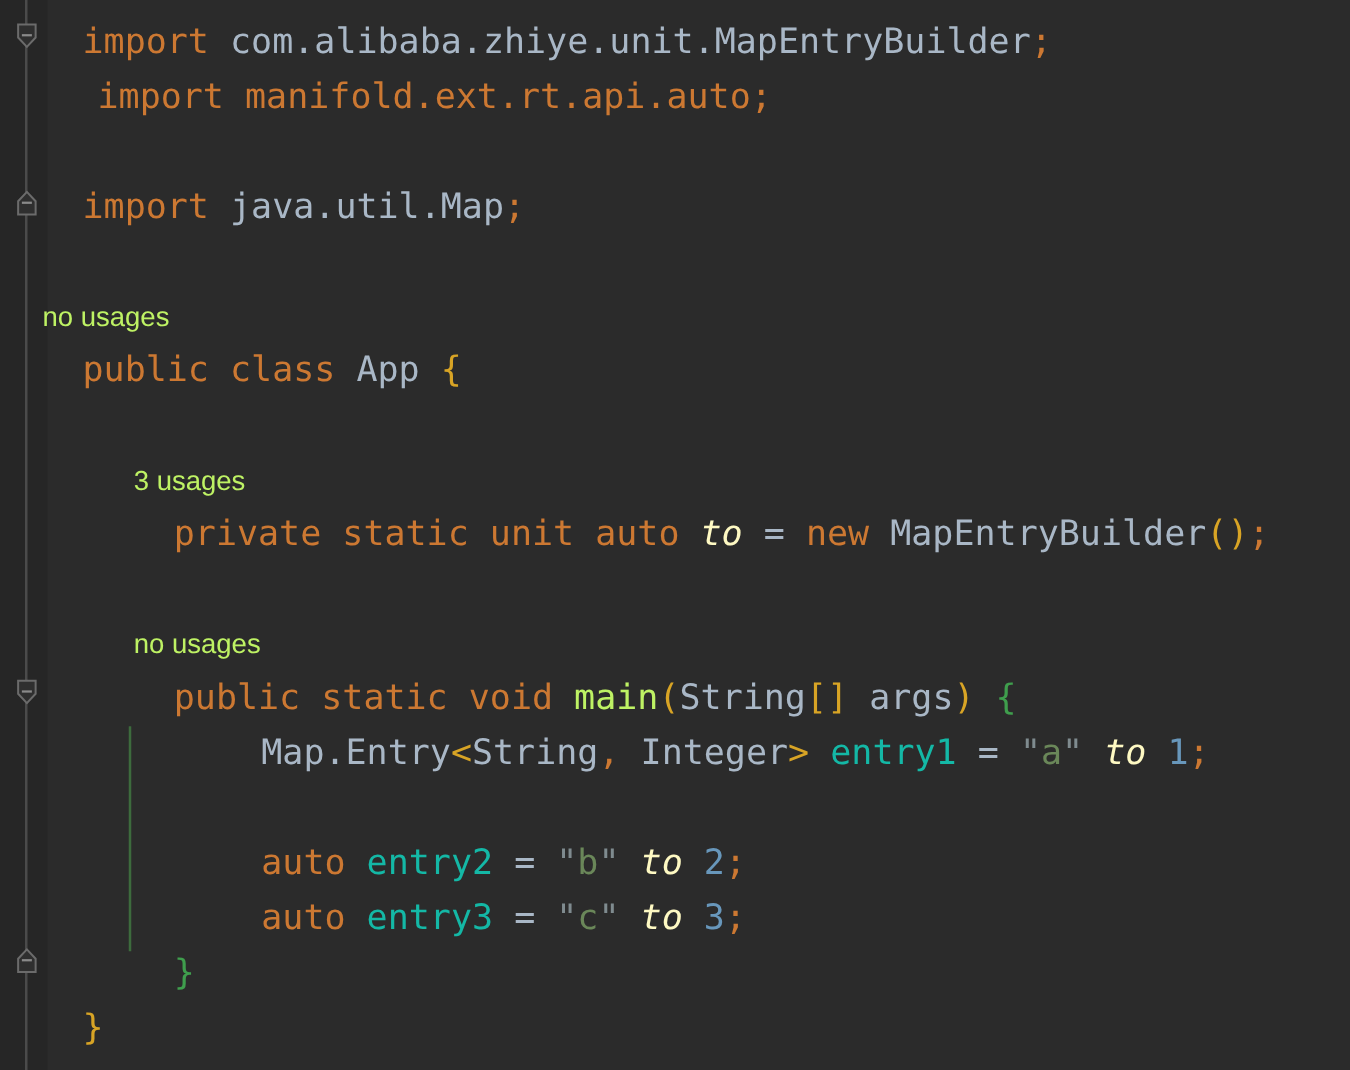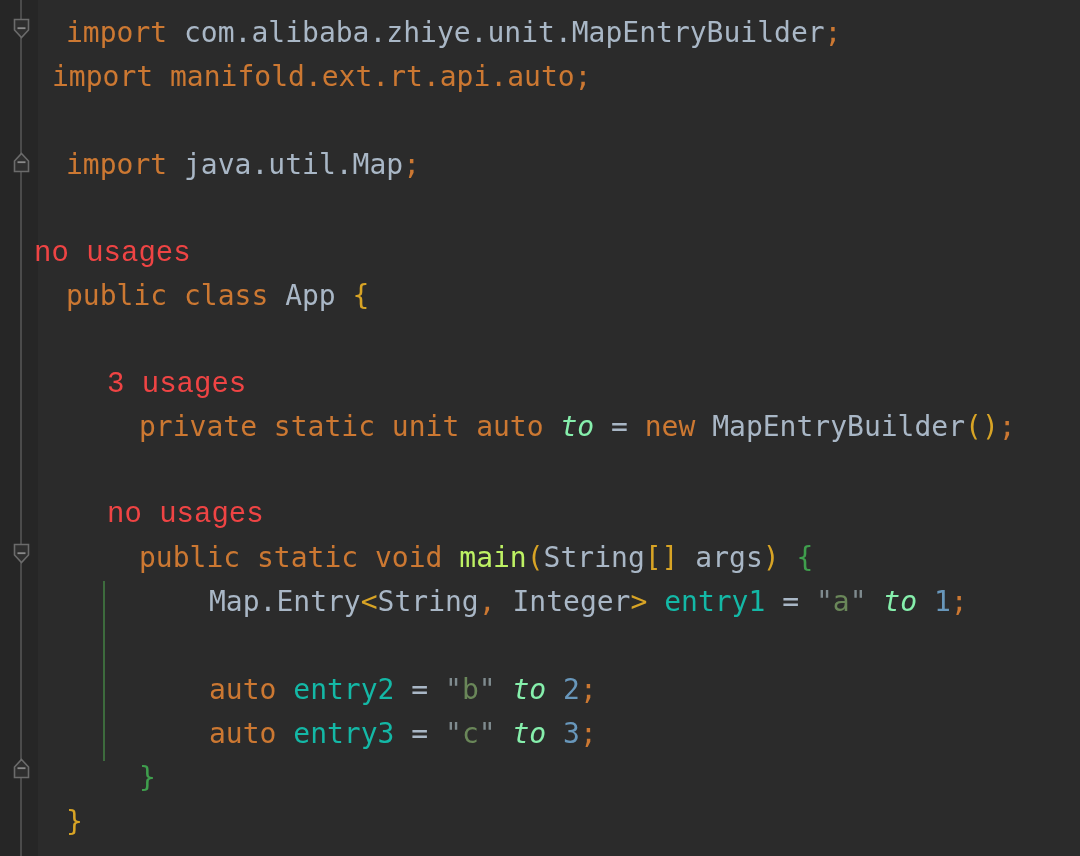--- a/index.html
+++ b/index.html
@@ -63,23 +63,23 @@
     font-size: 28px;
     letter-spacing: 0px;
     margin-left: 32px;
   }
   .hint {
     position: absolute;
     left: 0;
     height: 34px;
     line-height: 34px;
     white-space: pre;
-    font-family: Liberation Mono, monospace;
-    font-size: 29px;
-    color: #ef4444;
+    font-family: Liberation Sans, sans-serif;
+    font-size: 22px;
+    color: #bef264;
   }
 
   
   .indent-guide {
     position: absolute;
     width: 2px;
     background: #3d6b3d;
   }
 
   
@@ -87,21 +87,21 @@
   .cls     { color: #a9b7c6; }              
   .punc    { color: #cc7832; }              
   .br0     { color: #d8a425; }              
   .br1     { color: #3f9e4d; }              
   .fn      { color: #bef264; }              
   .lvar    { color: #14b8a6; }              
   .op      { color: #a9b7c6; }              
   .str     { color: #6a8759; }              
   .strq    { color: #7f8b8f; }              
   .num     { color: #6897bb; }              
-  .ext     { color: #86efac; font-style: italic; }              
+  .ext     { color: #fef9c3; font-style: italic; }              
 </style>
 </head>
 <body>
 
 <div id="editor">
 
   <div class="gutter">
     <div class="gutter-line"></div>
     <div id="fold-markers">
         <div class="fold" style="top: 18px;">
@@ -135,21 +135,21 @@
     <div id="indent-guides">
         <div class="indent-guide" style="left: 103px; top: 581px; height: 180px;"></div>
       </div>
     <div id="hint-layer">
         <div class="hint" style="left: 34px; top: 237px;">no usages</div>
         <div class="hint" style="left: 107px; top: 368px; text-align: right;">3 usages</div>
         <div class="hint" style="left: 107px; top: 498px;">no usages</div>
       </div>
     <div id="line-layer">
         <div class="line" style="left: 34px; top: 11px;"><span class="kw">import </span><span class="cls">com.alibaba.zhiye.unit.MapEntryBuilder</span><span class="punc">;</span></div>
-        <div class="line" style="left: 20px; top: 55px;"><span class="kw">import </span><span class="kw">manifold.ext.rt.api.auto;</span></div>
+        <div class="line" style="left: 46px; top: 55px;"><span class="kw">import </span><span class="kw">manifold.ext.rt.api.auto;</span></div>
         <div class="line" style="left: 34px; top: 99px;"></div>
         <div class="line" style="left: 34px; top: 143px;"><span class="kw">import </span><span class="cls">java.util.Map</span><span class="punc">;</span></div>
         <div class="line" style="left: 34px; top: 187px;"></div>
         <div class="line" style="left: 34px; top: 274px;"><span class="kw">public class </span><span class="cls">App</span><span class="op"> </span><span class="br0">{</span></div>
         <div class="line" style="left: 34px; top: 318px;"></div>
         <div class="line" style="left: 107px; top: 405px;"><span class="kw">private static unit auto </span><span class="ext">to</span><span class="op"> = </span><span class="kw">new</span><span class="op"> </span><span class="cls">MapEntryBuilder</span><span class="br0">()</span><span class="punc">;</span></div>
         <div class="line" style="left: 107px; top: 449px;"></div>
         <div class="line" style="left: 107px; top: 536px;"><span class="kw">public static void </span><span class="fn">main</span><span class="br0">(</span><span class="cls">String</span><span class="br0">[]</span><span class="op"> </span><span class="cls">args</span><span class="br0">)</span><span class="op"> </span><span class="br1">{</span></div>
         <div class="line" style="left: 177px; top: 580px;"><span class="cls">Map.Entry</span><span class="br0">&lt;</span><span class="cls">String</span><span class="punc">,</span><span class="op"> </span><span class="cls">Integer</span><span class="br0">&gt;</span><span class="op"> </span><span class="lvar">entry1</span><span class="op"> = </span><span class="strq">"</span><span class="str">a</span><span class="strq">"</span><span class="op"> </span><span class="ext">to</span><span class="op"> </span><span class="num">1</span><span class="punc">;</span></div>
         <div class="line" style="left: 177px; top: 624px;"></div>

